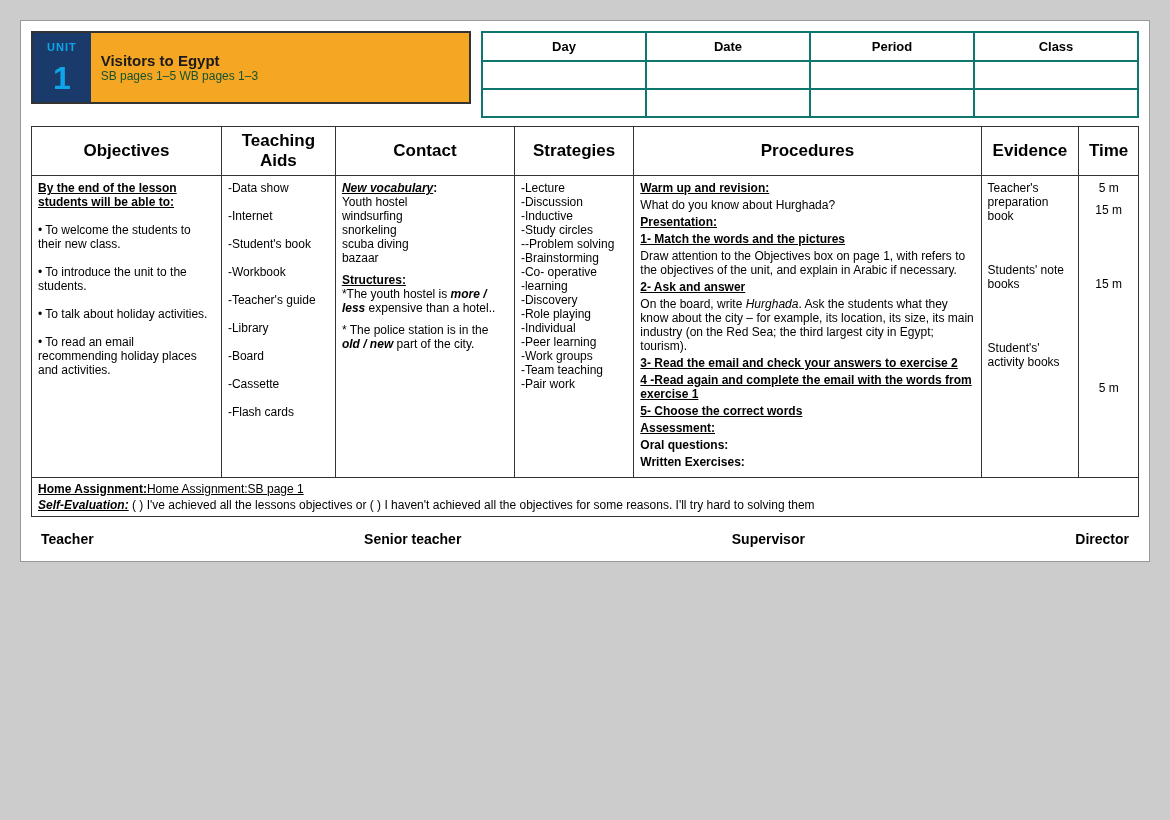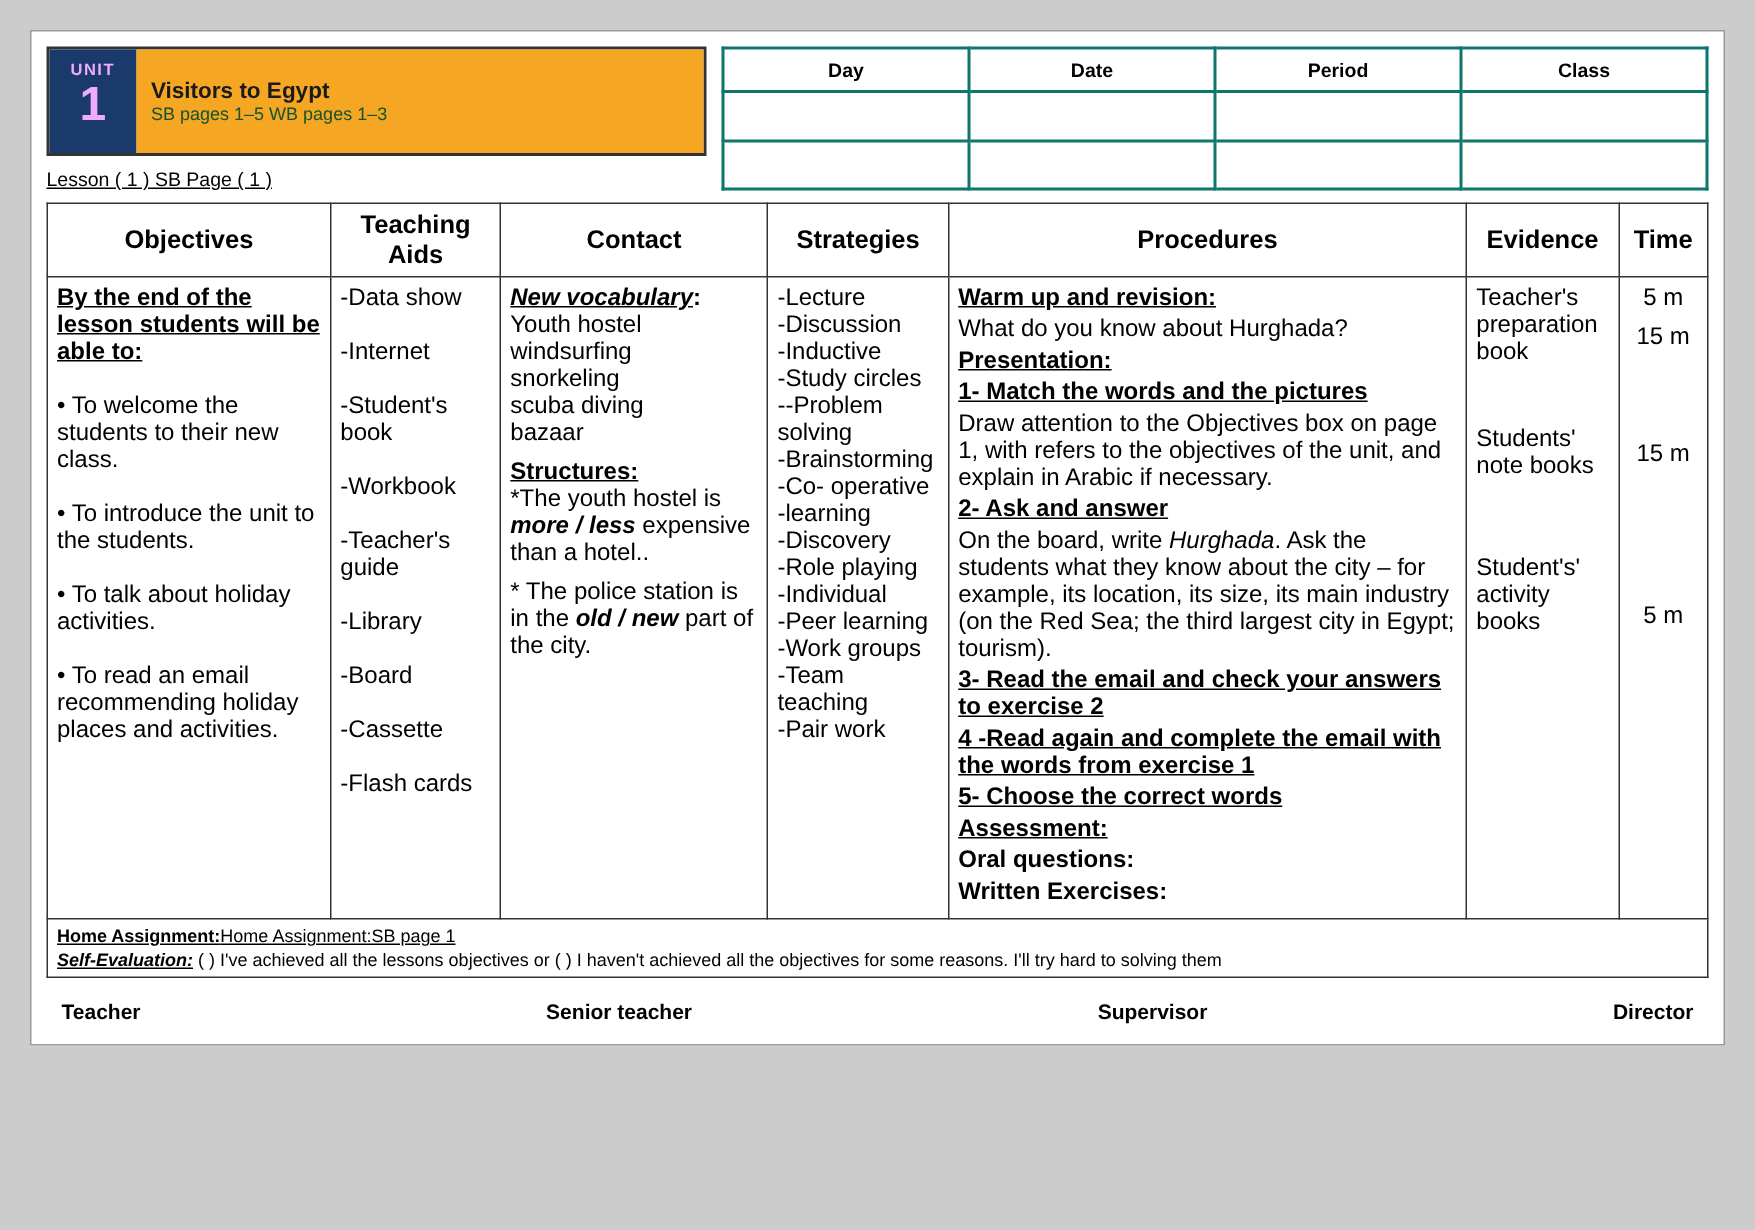--- a/index.html
+++ b/index.html
@@ -25,28 +25,28 @@
       margin-bottom: 8px;
     }
     .unit-box {
       display: flex;
       align-items: stretch;
       border: 2px solid #333;
       width: 440px;
     }
     .unit-number-box {
       background: #1a3a6b;
-      color: #f0abfc;
+      color: #0ea5e9;
       font-weight: bold;
       font-size: 28px;
       padding: 8px 14px;
       display: flex;
       flex-direction: column;
       align-items: center;
-      justify-content: flex-start;
+      justify-content: space-between;
     }
     .unit-label {
       font-size: 11px;
       font-weight: bold;
       letter-spacing: 1px;
     }
     .unit-title-box {
       background: #f5a623;
       flex: 1;
       padding: 19px 10px;
@@ -97,21 +97,21 @@
       background: #fff;
       text-align: center;
       padding: 4px 6px;
       font-size: 17px;
       font-weight: bold;
     }
     .main-table td {
       border: 1px solid #333;
       padding: 5px 6px;
       vertical-align: top;
-      font-size: 16px;
+      font-size: 12px;
     }
     .col-objectives { width: 175px; }
     .col-aids { width: 105px; }
     .col-contact { width: 165px; }
     .col-strategies { width: 110px; }
     .col-procedures { width: 320px; }
     .col-evidence { width: 90px; }
     .col-time { width: 55px; }
 
     .bold { font-weight: bold; }
@@ -155,21 +155,20 @@
       <div class="unit-box">
         <div class="unit-number-box">
           <span class="unit-label">UNIT</span>
           <span style="font-size:32px;font-weight:bold;line-height:1;">1</span>
         </div>
         <div class="unit-title-box">
           <div class="unit-title">Visitors to Egypt</div>
           <div class="unit-subtitle">SB pages 1–5   WB pages 1–3</div>
         </div>
       </div>
-      <div class="lesson-line">Lesson (  1  )  SB Page (  1  )</div>
     </div>
 
     <table class="info-table">
       <thead>
         <tr>
           <th>Day</th>
           <th>Date</th>
           <th>Period</th>
           <th>Class</th>
         </tr>

